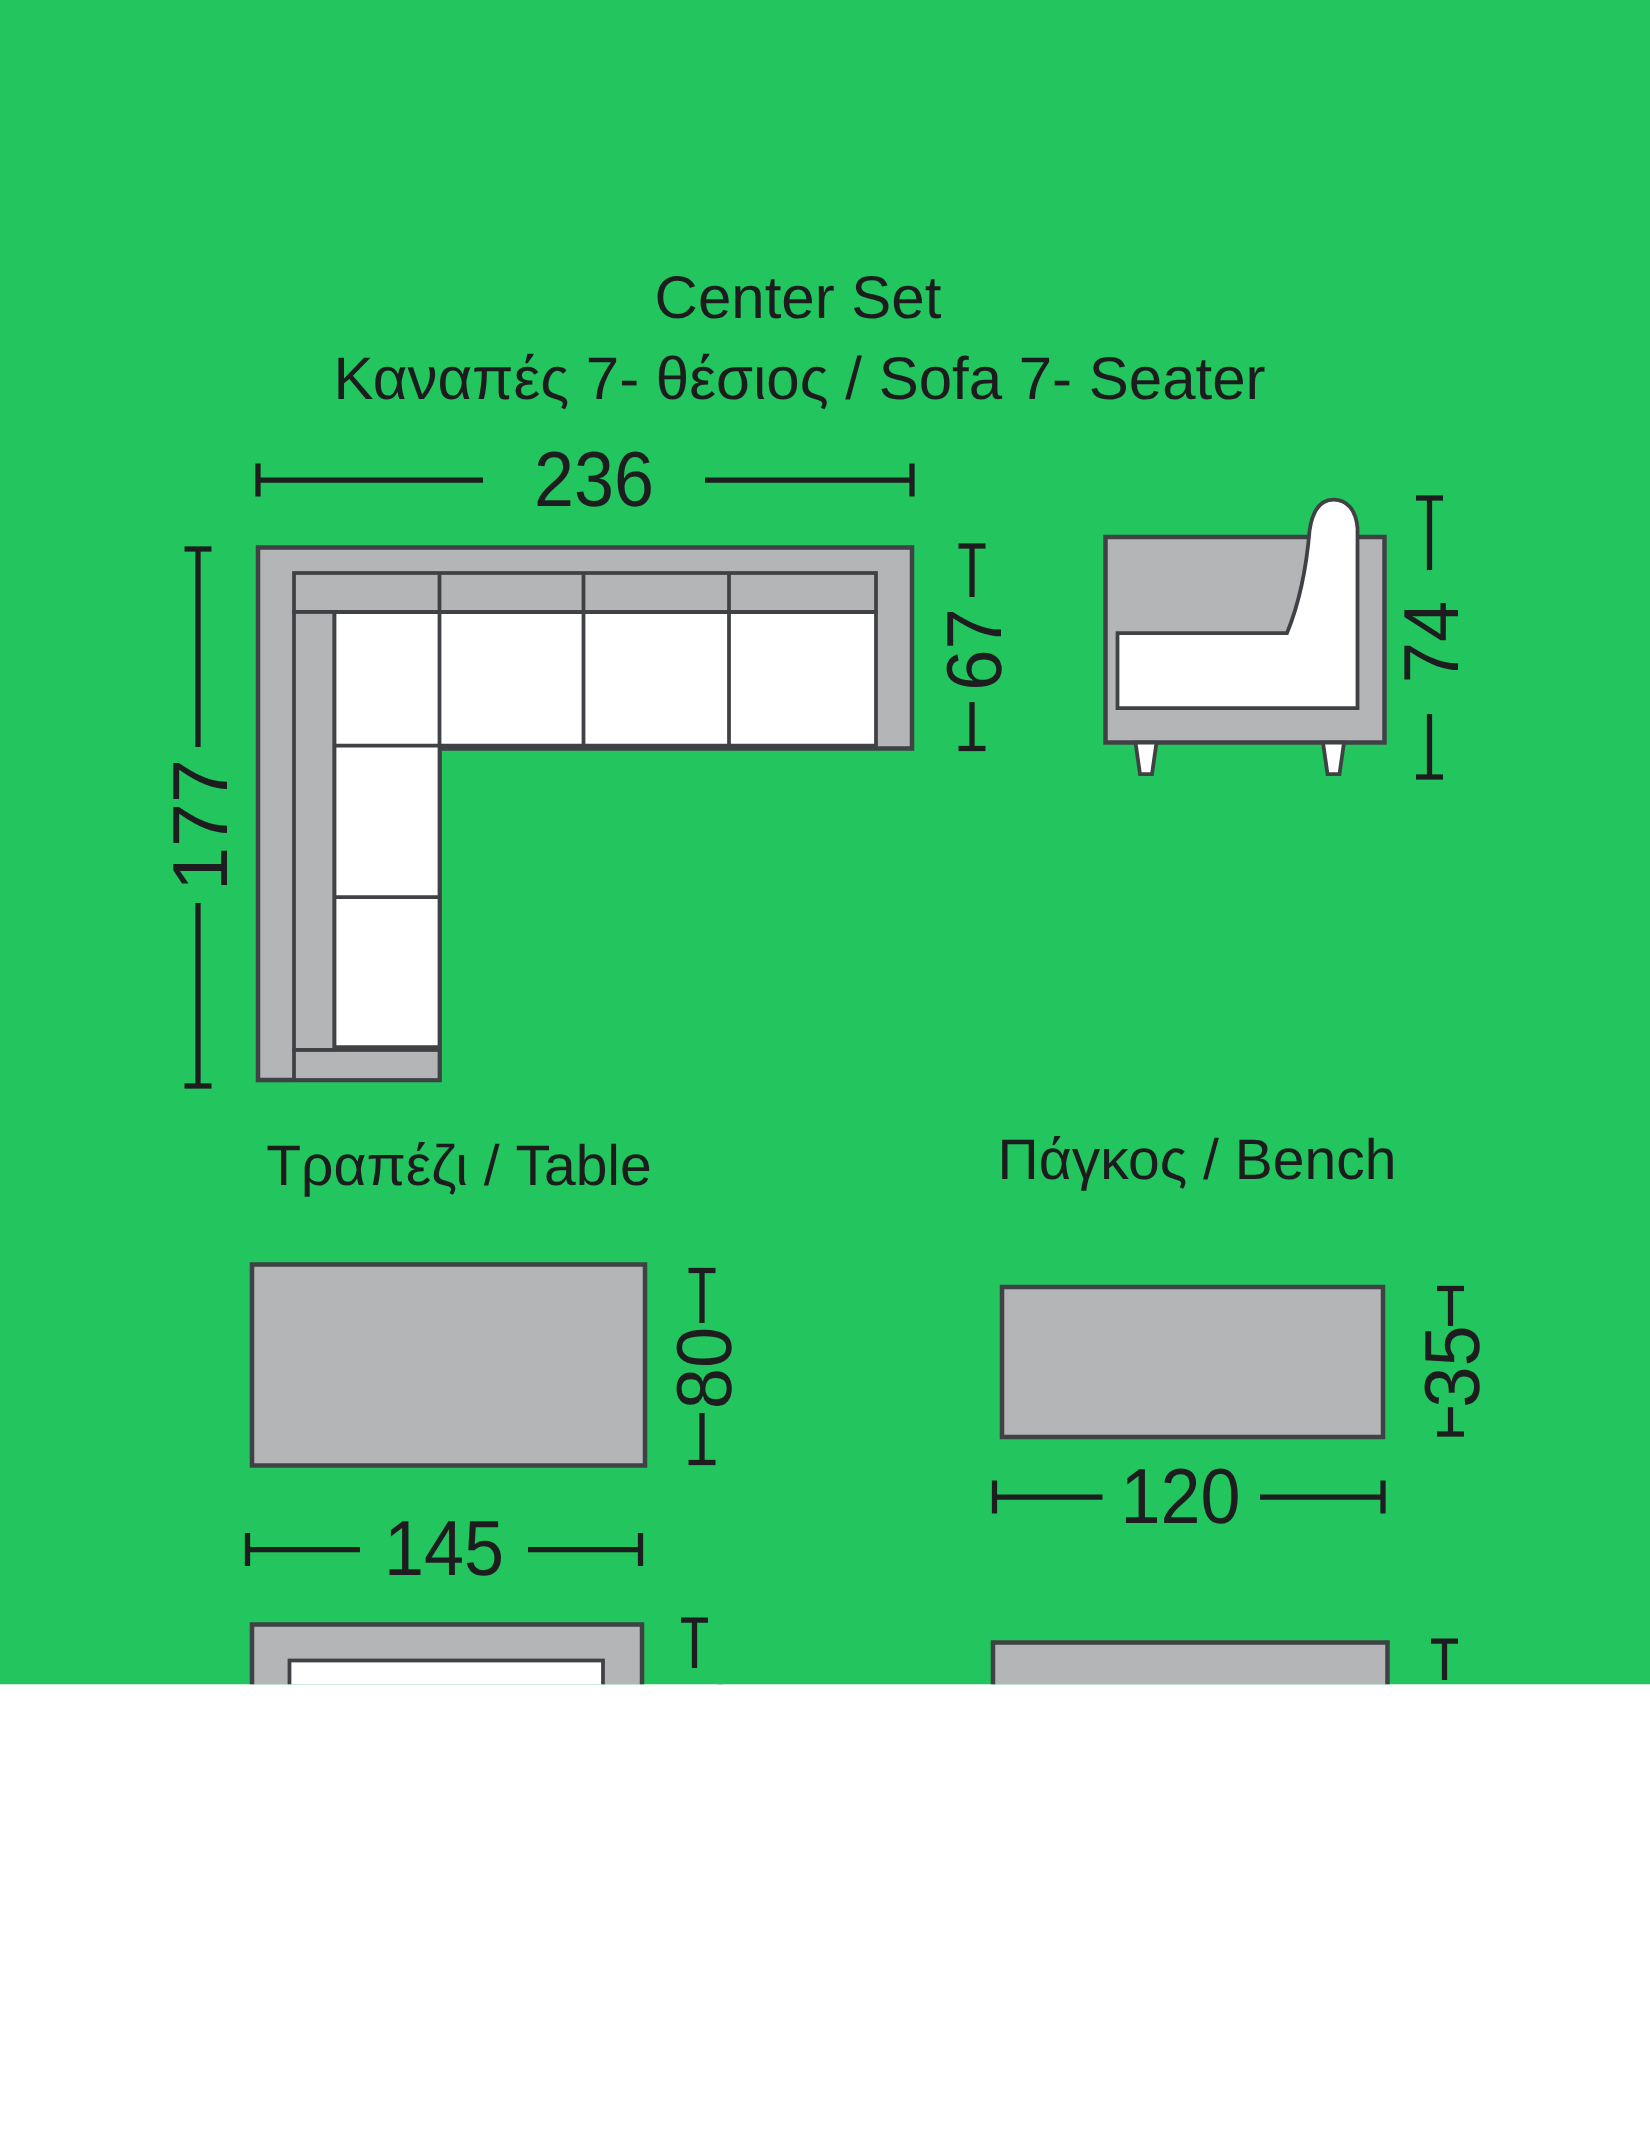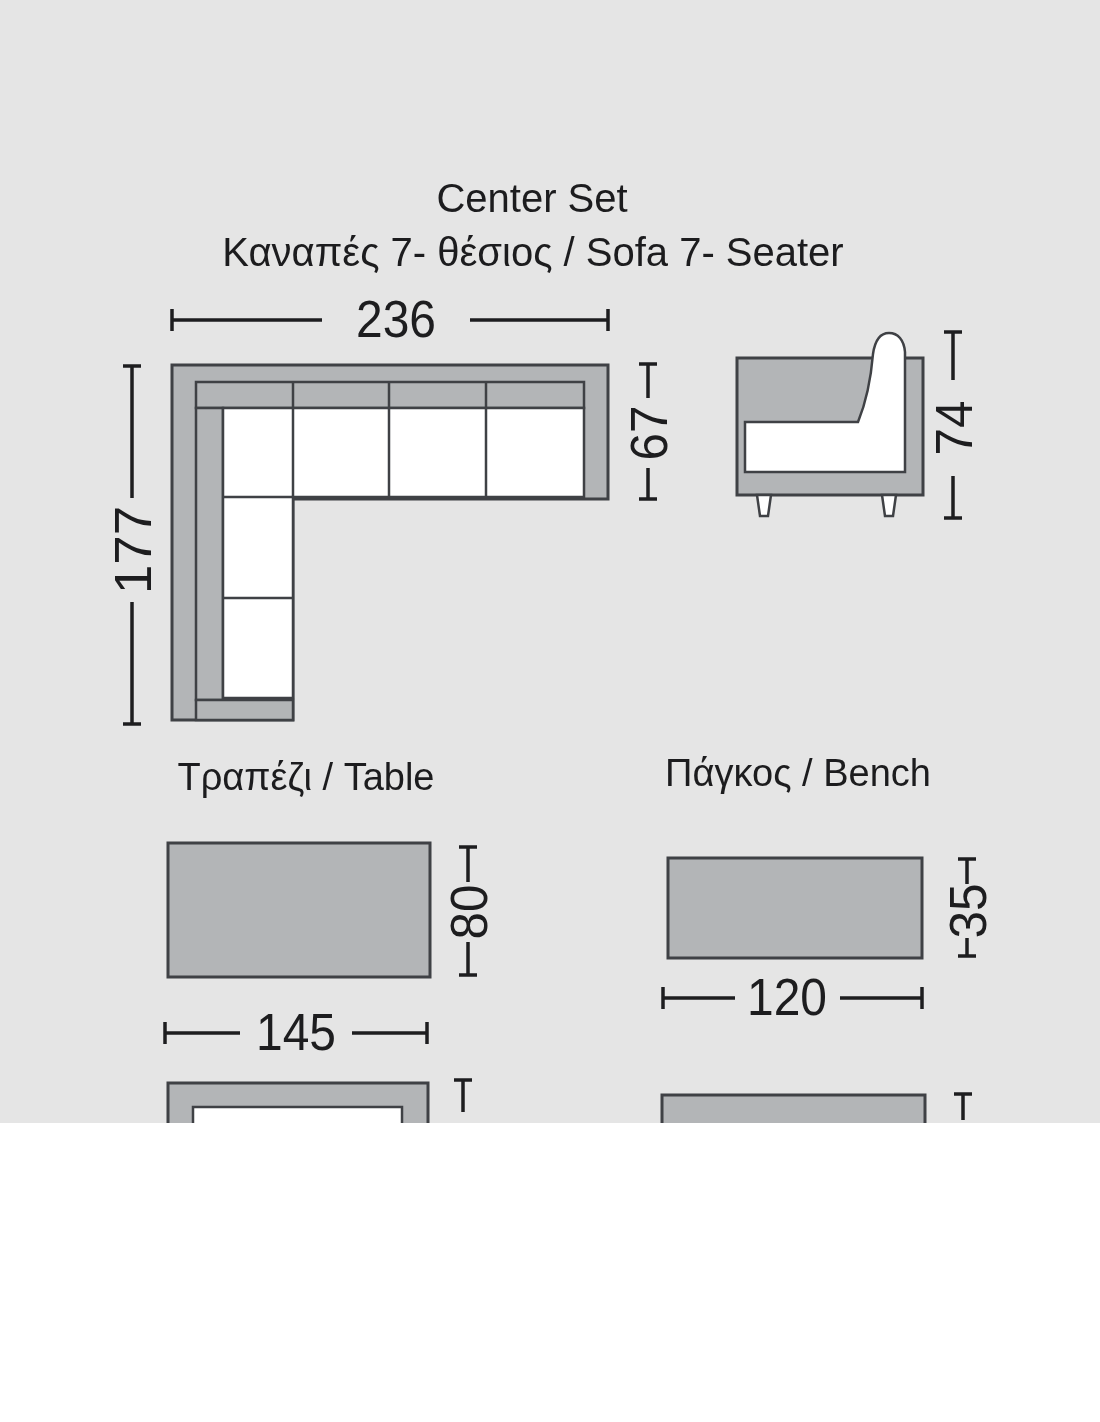--- a/index.html
+++ b/index.html
@@ -1,16 +1,16 @@
 <!DOCTYPE html>
 <html><head>
 <meta charset="utf-8">
 <style>
   html,body{margin:0;padding:0;background:#ffffff;}
-  #canvas{position:relative;width:1100px;height:1123px;background:#e5e5e5;overflow:hidden;text-decoration:underline;}
+  #canvas{position:relative;width:1100px;height:1123px;background:#22c55e;overflow:hidden;text-decoration:underline;}
   svg{position:absolute;left:0;top:0;}
   text{font-family:"Liberation Sans","DejaVu Sans",sans-serif;fill:#1c1c1e;}
   .title{font-size:40px;text-anchor:middle;}
   .seclabel{font-size:38px;text-anchor:middle;}
   .dimtext{font-size:52px;text-anchor:middle;fill:#1d1d1f;}
   .shape{fill:#b3b5b7;stroke:#3f4145;stroke-width:3;}
   .thin{stroke-width:2.5;}
   .seat{fill:#ffffff;stroke:#3f4145;stroke-width:2.5;}
   .divider{stroke:#3f4145;stroke-width:2.5;}
   .dim{stroke:#1d1d1f;stroke-width:3.5;fill:none;}

